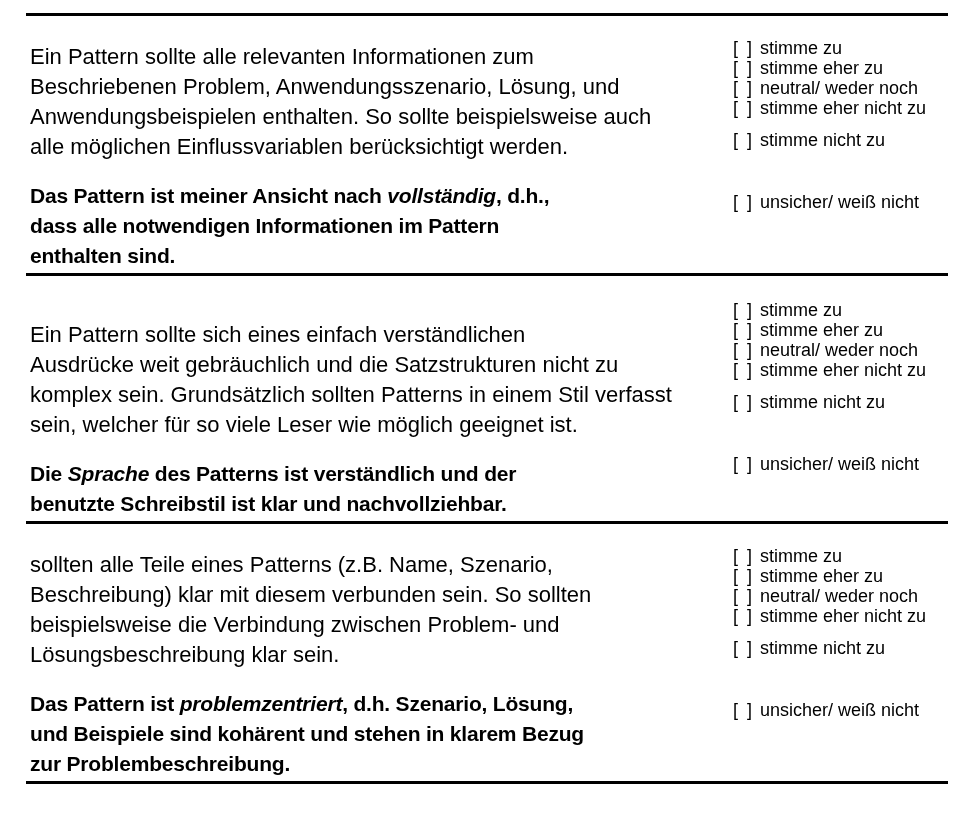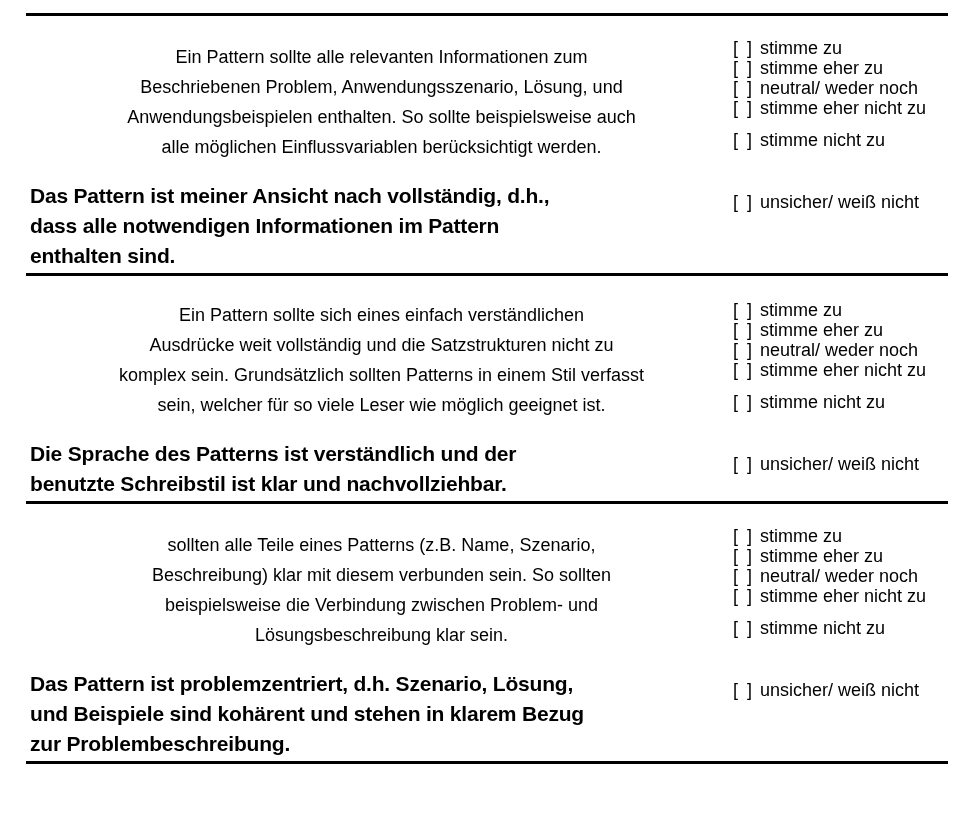--- a/index.html
+++ b/index.html
@@ -30,41 +30,41 @@
     width: 703px;
     margin-left: 30px;
     flex: 0 0 auto;
   }
   .col-right {
     width: 215px;
     flex: 0 0 auto;
   }
   .s1 .col-left { padding-top: 26px; }
   .s1 .col-right { padding-top: 22px; }
-  .s2 .col-left { padding-top: 24px; }
+  .s2 .col-left { padding-top: 44px; }
   .s2 .col-right { padding-top: 24px; }
   .s3 .col-left { padding-top: 26px; }
   .s3 .col-right { padding-top: 22px; }
 
   .desc {
-    font-size: 18px;
+    font-size: 22px;
     line-height: 30px;
-    text-align: center;
   }
   .desc-line { white-space: nowrap; }
 
   .statement {
     font-size: 21px;
     line-height: 30px;
     font-weight: bold;
     letter-spacing: -0.2px;
     margin-top: 19px;
   }
   .statement-line { white-space: nowrap; }
   .statement .emph {
+    font-style: italic;
   }
 
   .opt-row {
     font-size: 18px;
     line-height: 20px;
     white-space: nowrap;
   }
   .opt-gap1 { margin-top: 12px; }
   .opt-gap2 { margin-top: 42px; }
   .cb {
@@ -101,21 +101,21 @@
     <div class="opt-row opt-gap2"><span class="cb">[ ]</span><span>unsicher/ weiß nicht</span></div>
   </div>
 </div>
 
 <hr class="rule">
 
 <div class="section s2">
   <div class="col-left">
     <div class="desc">
       <div class="desc-line">Ein Pattern sollte sich eines einfach verständlichen</div>
-      <div class="desc-line">Ausdrücke weit vollständig und die Satzstrukturen nicht zu</div>
+      <div class="desc-line">Ausdrücke weit gebräuchlich und die Satzstrukturen nicht zu</div>
       <div class="desc-line">komplex sein. Grundsätzlich sollten Patterns in einem Stil verfasst</div>
       <div class="desc-line">sein, welcher für so viele Leser wie möglich geeignet ist.</div>
     </div>
     <div class="statement">
       <div class="statement-line"><span>Die </span><span class="emph">Sprache</span><span> des Patterns ist verständlich und der</span></div>
       <div class="statement-line">benutzte Schreibstil ist klar und nachvollziehbar.</div>
     </div>
   </div>
   <div class="col-right">
     <div class="opt-row"><span class="cb">[ ]</span><span>stimme zu</span></div>

